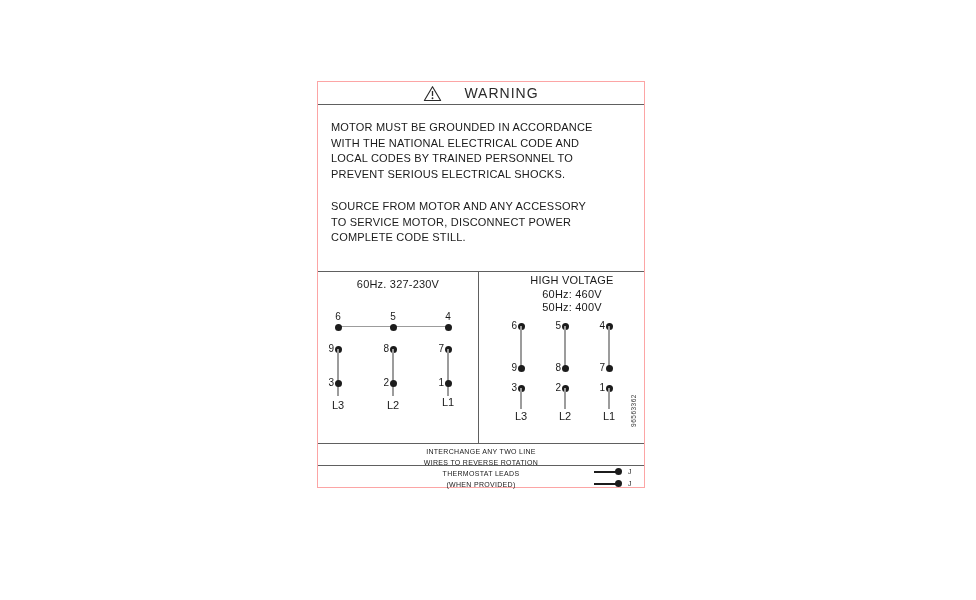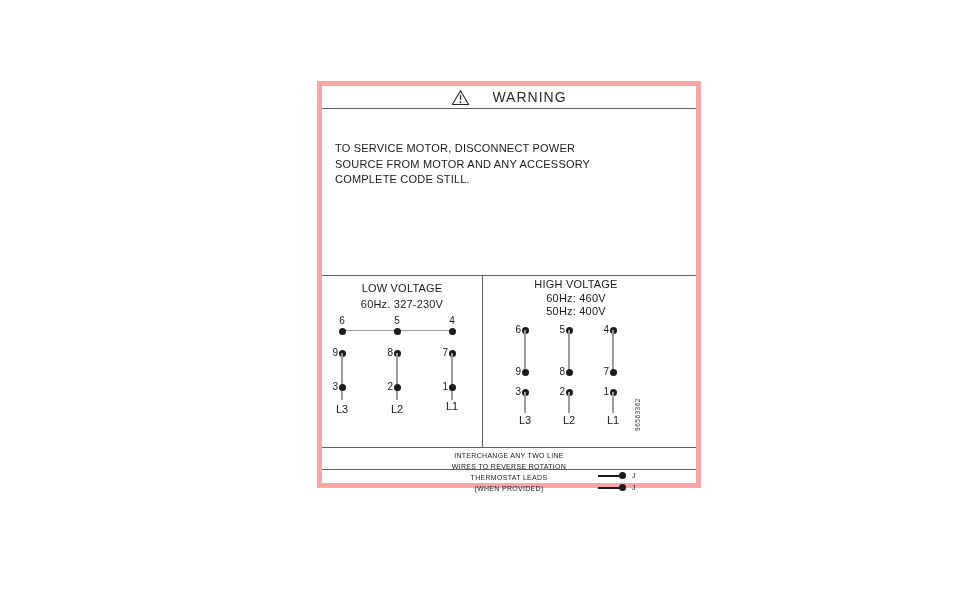--- a/index.html
+++ b/index.html
@@ -1,22 +1,22 @@
 <!DOCTYPE html>
 <html><head>
 <meta charset="utf-8">
 <style>
   html,body{margin:0;padding:0;}
   body{
     width:976px;height:600px;background:#ffffff;position:relative;
     font-family:"Liberation Sans", sans-serif;color:#1a1a1a;overflow:hidden;
   }
   .label-card{
-    position:absolute;left:317px;top:81px;width:384px;height:407px;
-    border:5px solid #fca5a5;box-sizing:border-box;background:#fff;
+    position:absolute;left:317px;top:81px;width:328px;height:407px;
+    border:1px solid #fca5a5;box-sizing:border-box;background:#fff;
   }
   .sec{position:absolute;left:0;right:0;box-sizing:border-box;}
   .hdr{top:0;height:23px;border-bottom:1px solid #606060;display:flex;align-items:center;justify-content:center;gap:22px;}
   .warn-title{font-size:14px;letter-spacing:1px;color:#2a2a2a;}
   .body-text{top:23px;height:167px;border-bottom:1px solid #606060;padding:15px 13px 0;font-size:11px;letter-spacing:0.2px;}
   .body-text .line{line-height:15.5px;white-space:nowrap;}
   .p2{margin-top:17px;}
   .diagrams{top:190px;height:172px;border-bottom:1px solid #606060;}
   .lv{position:absolute;left:0;top:0;width:161px;height:100%;border-right:1px solid #606060;box-sizing:border-box;}
   .hv{position:absolute;left:161px;top:0;right:0;height:100%;}
@@ -47,32 +47,37 @@
   <div class="sec hdr">
     <svg width="19" height="17" viewBox="0 0 20 18">
       <path d="M10 1.8 L18.6 16.4 L1.4 16.4 Z" fill="none" stroke="#2b2b2b" stroke-width="1.2" stroke-linejoin="round"></path>
       <line x1="10" y1="6.3" x2="10" y2="11.6" stroke="#2b2b2b" stroke-width="1.4"></line>
       <circle cx="10" cy="14.1" r="1" fill="#2b2b2b"></circle>
     </svg>
     <span class="warn-title">WARNING</span>
   </div>
 
   <div class="sec body-text">
+    <div>
+      <div class="line">MOTOR MUST BE GROUNDED IN ACCORDANCE</div>
+      <div class="line">WITH THE NATIONAL ELECTRICAL CODE AND</div>
+      <div class="line">LOCAL CODES BY TRAINED PERSONNEL TO</div>
+      <div class="line">PREVENT SERIOUS ELECTRICAL SHOCKS.</div>
+    </div>
     <div class="p2">
+      <div class="line">SOURCE FROM MOTOR AND ANY ACCESSORY</div>
       <div class="line">TO SERVICE MOTOR, DISCONNECT POWER</div>
-      <div class="line">SOURCE FROM MOTOR AND ANY ACCESSORY</div>
       <div class="line">COMPLETE CODE STILL.</div>
     </div>
   </div>
 
   <div class="sec diagrams">
 
     <div class="lv">
       <div class="vtitle" style="left:0;width:160px;top:5px;">
-        <div class="tl">LOW VOLTAGE</div>
         <div class="tl">60Hz. 327-230V</div>
       </div>
 
       <div class="wire" style="left:20px;top:54px;width:110px;height:1.2px;"></div>
 
       <span class="tnum ta" style="left:14px;top:39px;">6</span>
       <div class="dot" style="left:16.5px;top:51.5px;"></div>
       <span class="tnum tlf" style="left:4px;top:71px;">9</span>
       <div class="dot" style="left:16.5px;top:73.5px;"></div>
       <div class="wire" style="left:19.4px;top:77px;width:1.2px;height:47px;"></div>

